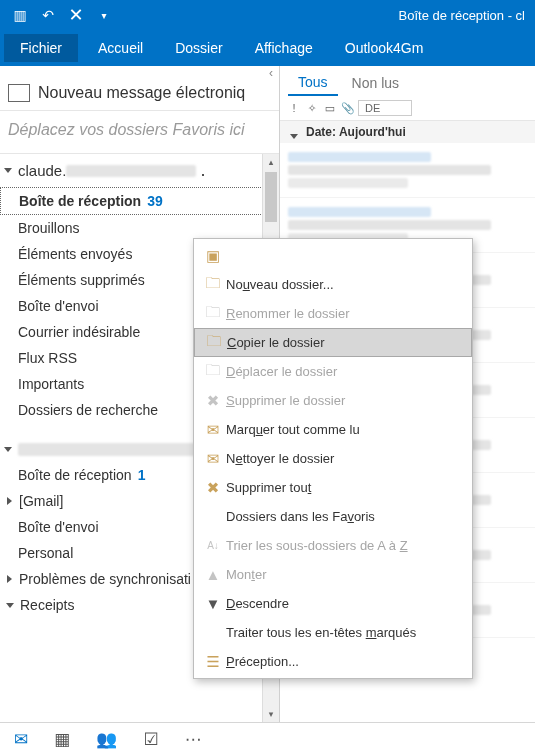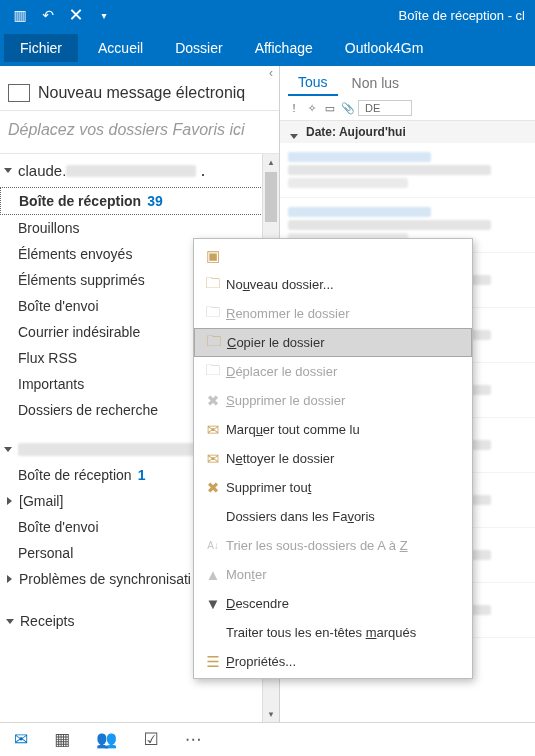--- a/index.html
+++ b/index.html
@@ -146,21 +146,21 @@
       <div class="folder">
           <span>Boîte d'envoi</span>
         </div>
       <div class="folder">
           <span>Personal</span>
         </div>
       <div class="folder" style="padding-left:4px;">
         <span class="tri-right"></span>
         <span>Problèmes de synchronisati</span>
       </div>
-      <div class="folder" style="padding-left:4px;margin-top:16px;">
+      <div class="folder" style="padding-left:4px;">
         <span class="tri"></span>
         <span>Receipts</span>
       </div>
     </div>
   </div>
 
   <div class="right-pane">
     <div class="tabs">
       <div class="tab active">Tous</div>
       <div class="tab">Non lus</div>
@@ -277,21 +277,21 @@
   <div class="ctx-item">
       <span class="ctx-icon" style="color:#555;">▼</span>
       <span><span class="ul">D</span><span>escendre</span></span>
     </div>
   <div class="ctx-item">
       <span class="ctx-icon"></span>
       <span><span>Traiter tous les en-têtes </span><span class="ul">m</span><span>arqués</span></span>
     </div>
   <div class="ctx-item">
       <span class="ctx-icon">☰</span>
-      <span><span class="ul">P</span><span>ropriétés...</span></span>
+      <span><span class="ul">P</span><span>réception...</span></span>
     </div>
 </div>
 
 <div class="bottombar">
   <span class="bi active">✉</span>
   <span class="bi">▦</span>
   <span class="bi">👥</span>
   <span class="bi">☑</span>
   <span class="bi">⋯</span>
 </div>

